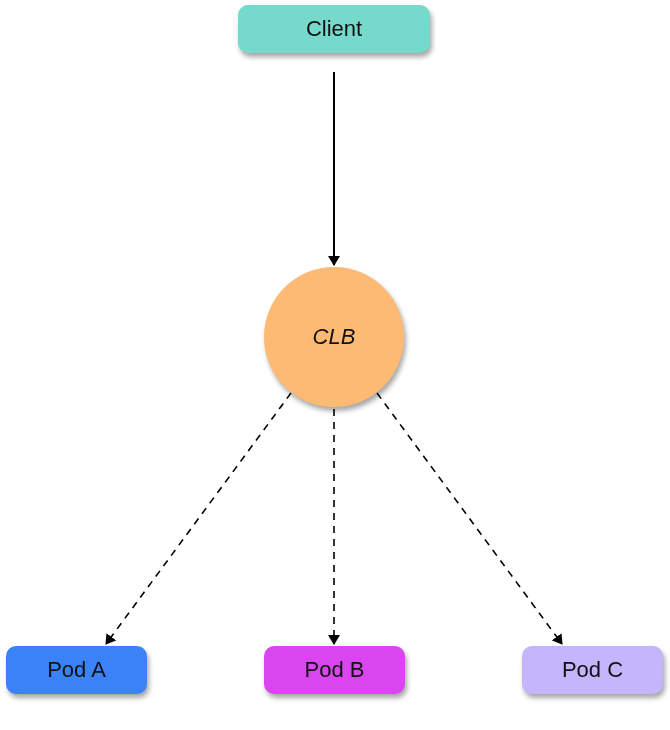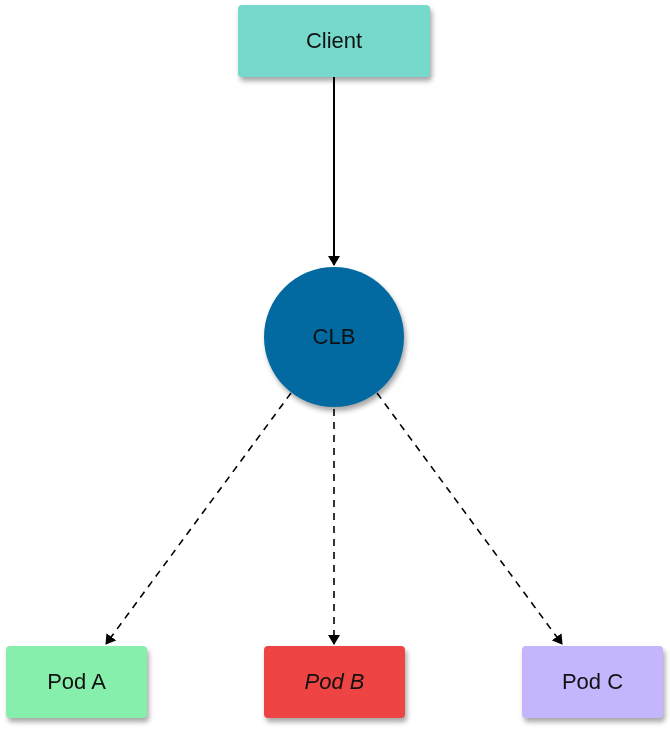--- a/index.html
+++ b/index.html
@@ -3,21 +3,21 @@
   <meta charset="utf-8">
   <style>
     html, body { margin: 0; padding: 0; background: #ffffff; }
     body { width: 670px; height: 730px; position: relative; overflow: hidden; font-family: "Liberation Sans", sans-serif; }
     svg.edges { position: absolute; left: 0; top: 0; width: 670px; height: 730px; }
     .node {
       position: absolute; display: flex; align-items: center; justify-content: center;
       color: #111; font-size: 22px; box-sizing: border-box;
       box-shadow: 2px 4px 5px rgba(0,0,0,0.35);
     }
-    .rect { border-radius: 4px; height: 72px; }
+    .rect { border-radius: 10px; height: 48px; }
     .client { left: 238px; top: 5px; width: 192px; }
     .clb { left: 264px; top: 267px; width: 140px; height: 140px; border-radius: 50%; }
     .pod { top: 646px; width: 141px; }
     .pod-a { left: 6px; }
     .pod-b { left: 264px; }
     .pod-c { left: 522px; }
   </style>
 </head>
 <body>
 
@@ -30,27 +30,27 @@
   <line x1="334" y1="72" x2="334" y2="265" stroke="#000" stroke-width="2" marker-end="url(#arrowhead)"></line>
   <line x1="291" y1="393" x2="106" y2="644" stroke="#000" stroke-width="1.6" stroke-dasharray="7,6" marker-end="url(#arrowhead)"></line>
   <line x1="334" y1="409" x2="334" y2="644" stroke="#000" stroke-width="1.6" stroke-dasharray="7,6" marker-end="url(#arrowhead)"></line>
   <line x1="377" y1="393" x2="562" y2="644" stroke="#000" stroke-width="1.6" stroke-dasharray="7,6" marker-end="url(#arrowhead)"></line>
 </svg>
 
 <div class="node rect client" style="background: rgb(118, 217, 204);">
   <span>Client</span>
 </div>
 
-<div class="node clb" style="background: #0369a1;">
+<div class="node clb" style="background: #fdba74; font-style: italic;">
   <span>CLB</span>
 </div>
 
-<div class="node rect pod pod-a" style="background: #86efac;">
+<div class="node rect pod pod-a" style="background: #3b82f6;">
   <span>Pod A</span>
 </div>
 
-<div class="node rect pod pod-b" style="background: #ef4444; font-style: italic;">
+<div class="node rect pod pod-b" style="background: #d946ef;">
   <span>Pod B</span>
 </div>
 
 <div class="node rect pod pod-c" style="background: #c4b5fd;">
   <span>Pod C</span>
 </div>
 
 </body></html>

